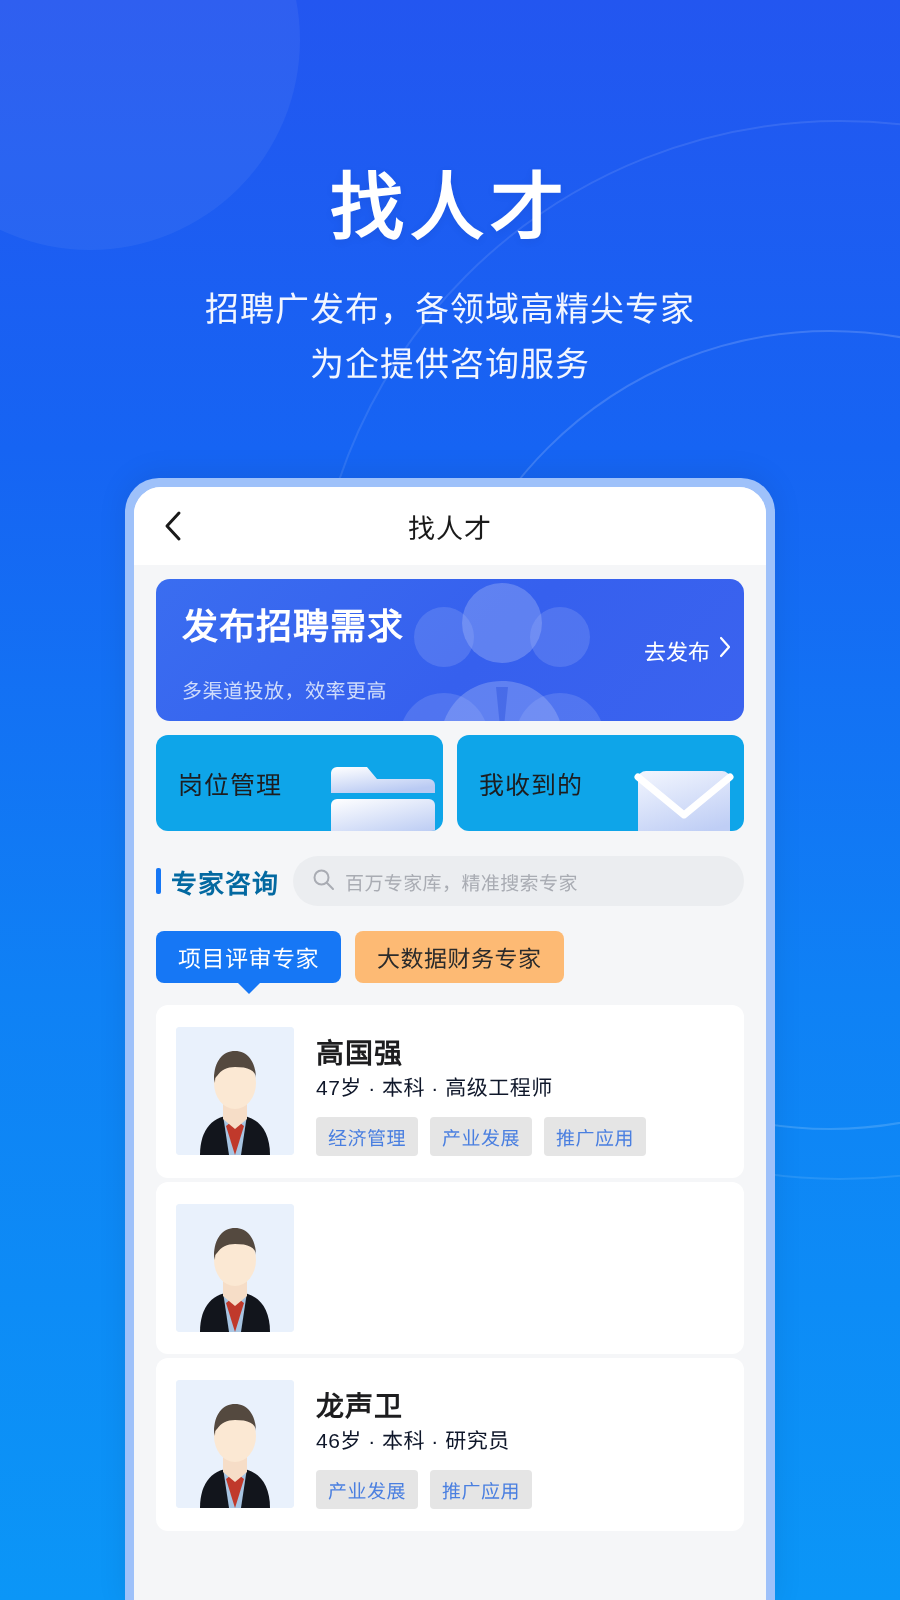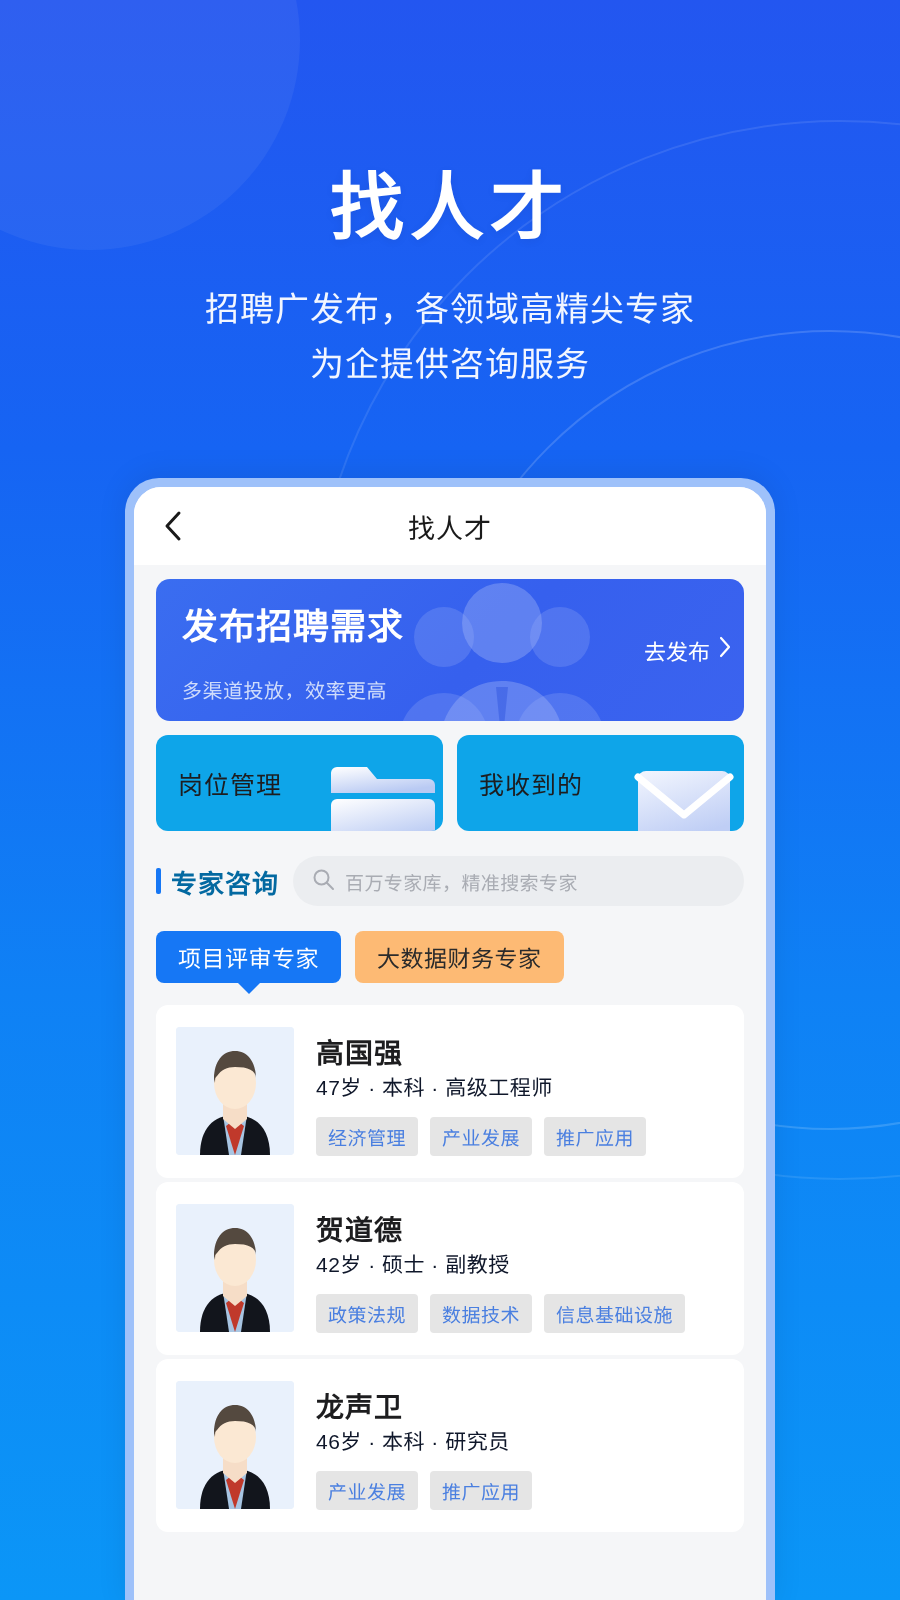--- a/index.html
+++ b/index.html
@@ -373,29 +373,20 @@
             <rect width="118" height="128" fill="#e9f1fc"></rect>
             <path d="M24 128c0-26 13-40 35-40s35 14 35 40z" fill="#12151c"></path>
             <path d="M47 88h24l-6 40h-12z" fill="#a8c5e2"></path>
             <path d="M59 92l9 7-9 29-9-29z" fill="#c0392b"></path>
             <path d="M47 74h24v18l-12 10-12-10z" fill="#f6ddc7"></path>
             <ellipse cx="59" cy="56" rx="21" ry="26" fill="#fbe8d3"></ellipse>
             <path d="M38 52c0-18 9-28 21-28s21 10 21 28c0-9-8-12-21-12-8 0-14 3-18 9z" fill="#54493f"></path>
             <path d="M38 52c1-7 3-12 7-16-4 6-6 12-6 20z" fill="#54493f"></path>
           </svg>
         </div>
-        <div class="expert-info">
-          <div class="expert-name">贺道德</div>
-          <div class="expert-meta">42岁 · 硕士 · 副教授</div>
-          <div class="tag-row">
-            <span class="tag">政策法规</span>
-            <span class="tag">数据技术</span>
-            <span class="tag">信息基础设施</span>
-          </div>
-        </div>
       </div>
 
       <div class="expert-card">
         <div class="avatar">
           <svg viewBox="0 0 118 128" preserveAspectRatio="xMidYMax meet">
             <rect width="118" height="128" fill="#e9f1fc"></rect>
             <path d="M24 128c0-26 13-40 35-40s35 14 35 40z" fill="#12151c"></path>
             <path d="M47 88h24l-6 40h-12z" fill="#a8c5e2"></path>
             <path d="M59 92l9 7-9 29-9-29z" fill="#c0392b"></path>
             <path d="M47 74h24v18l-12 10-12-10z" fill="#f6ddc7"></path>

